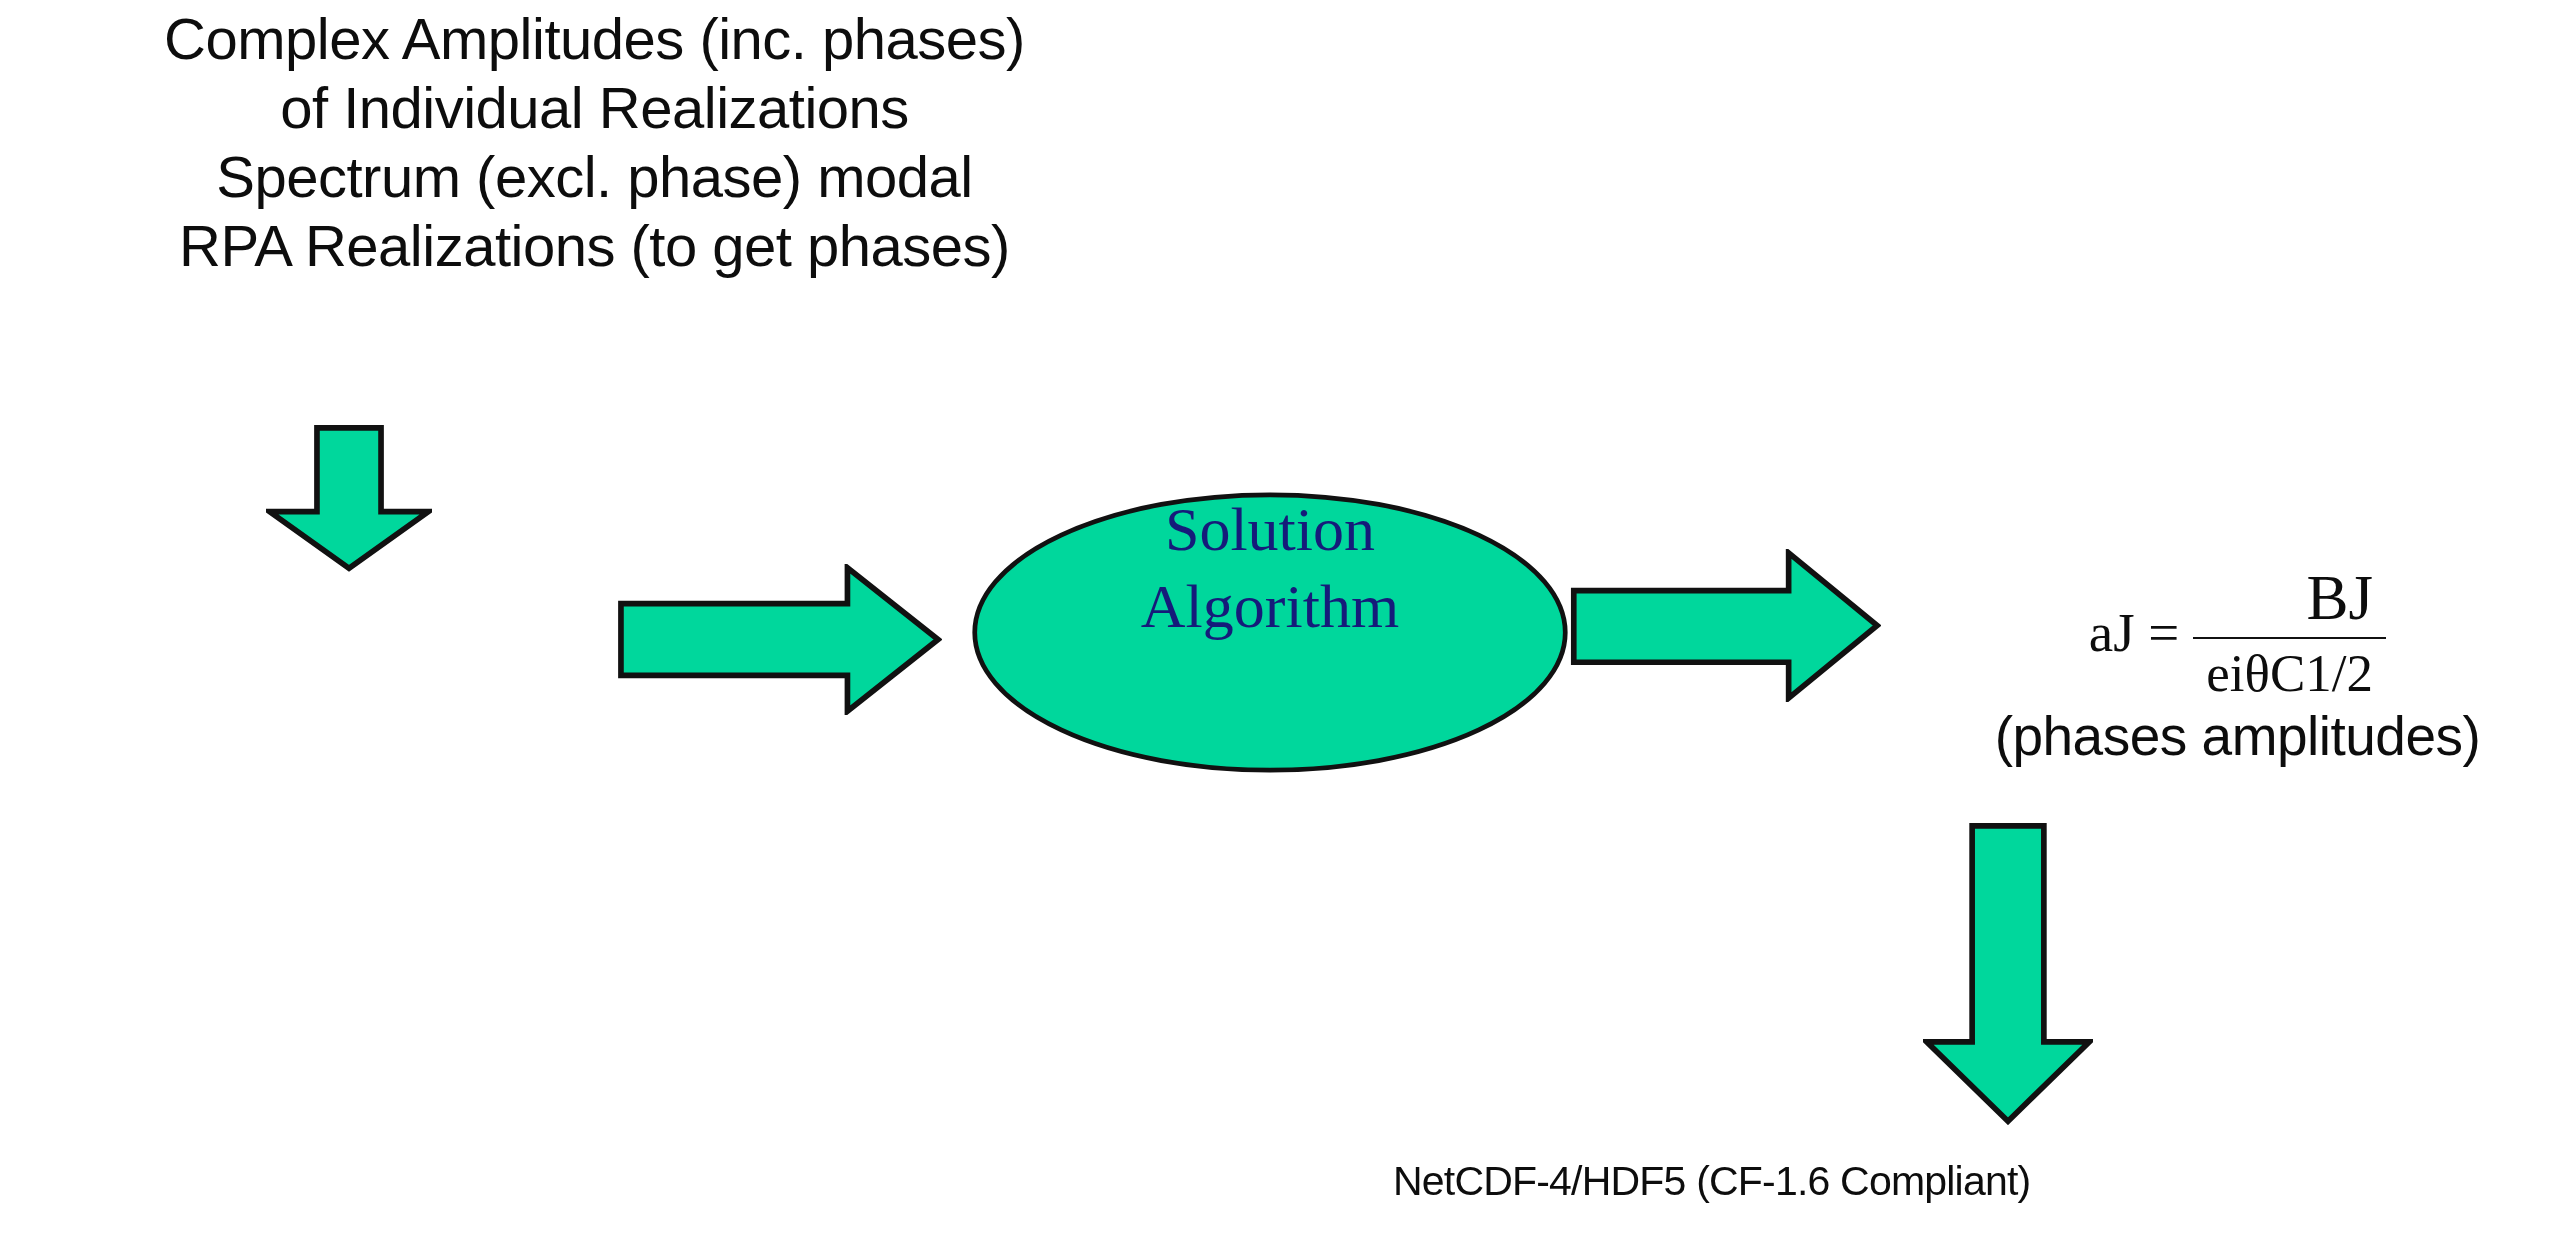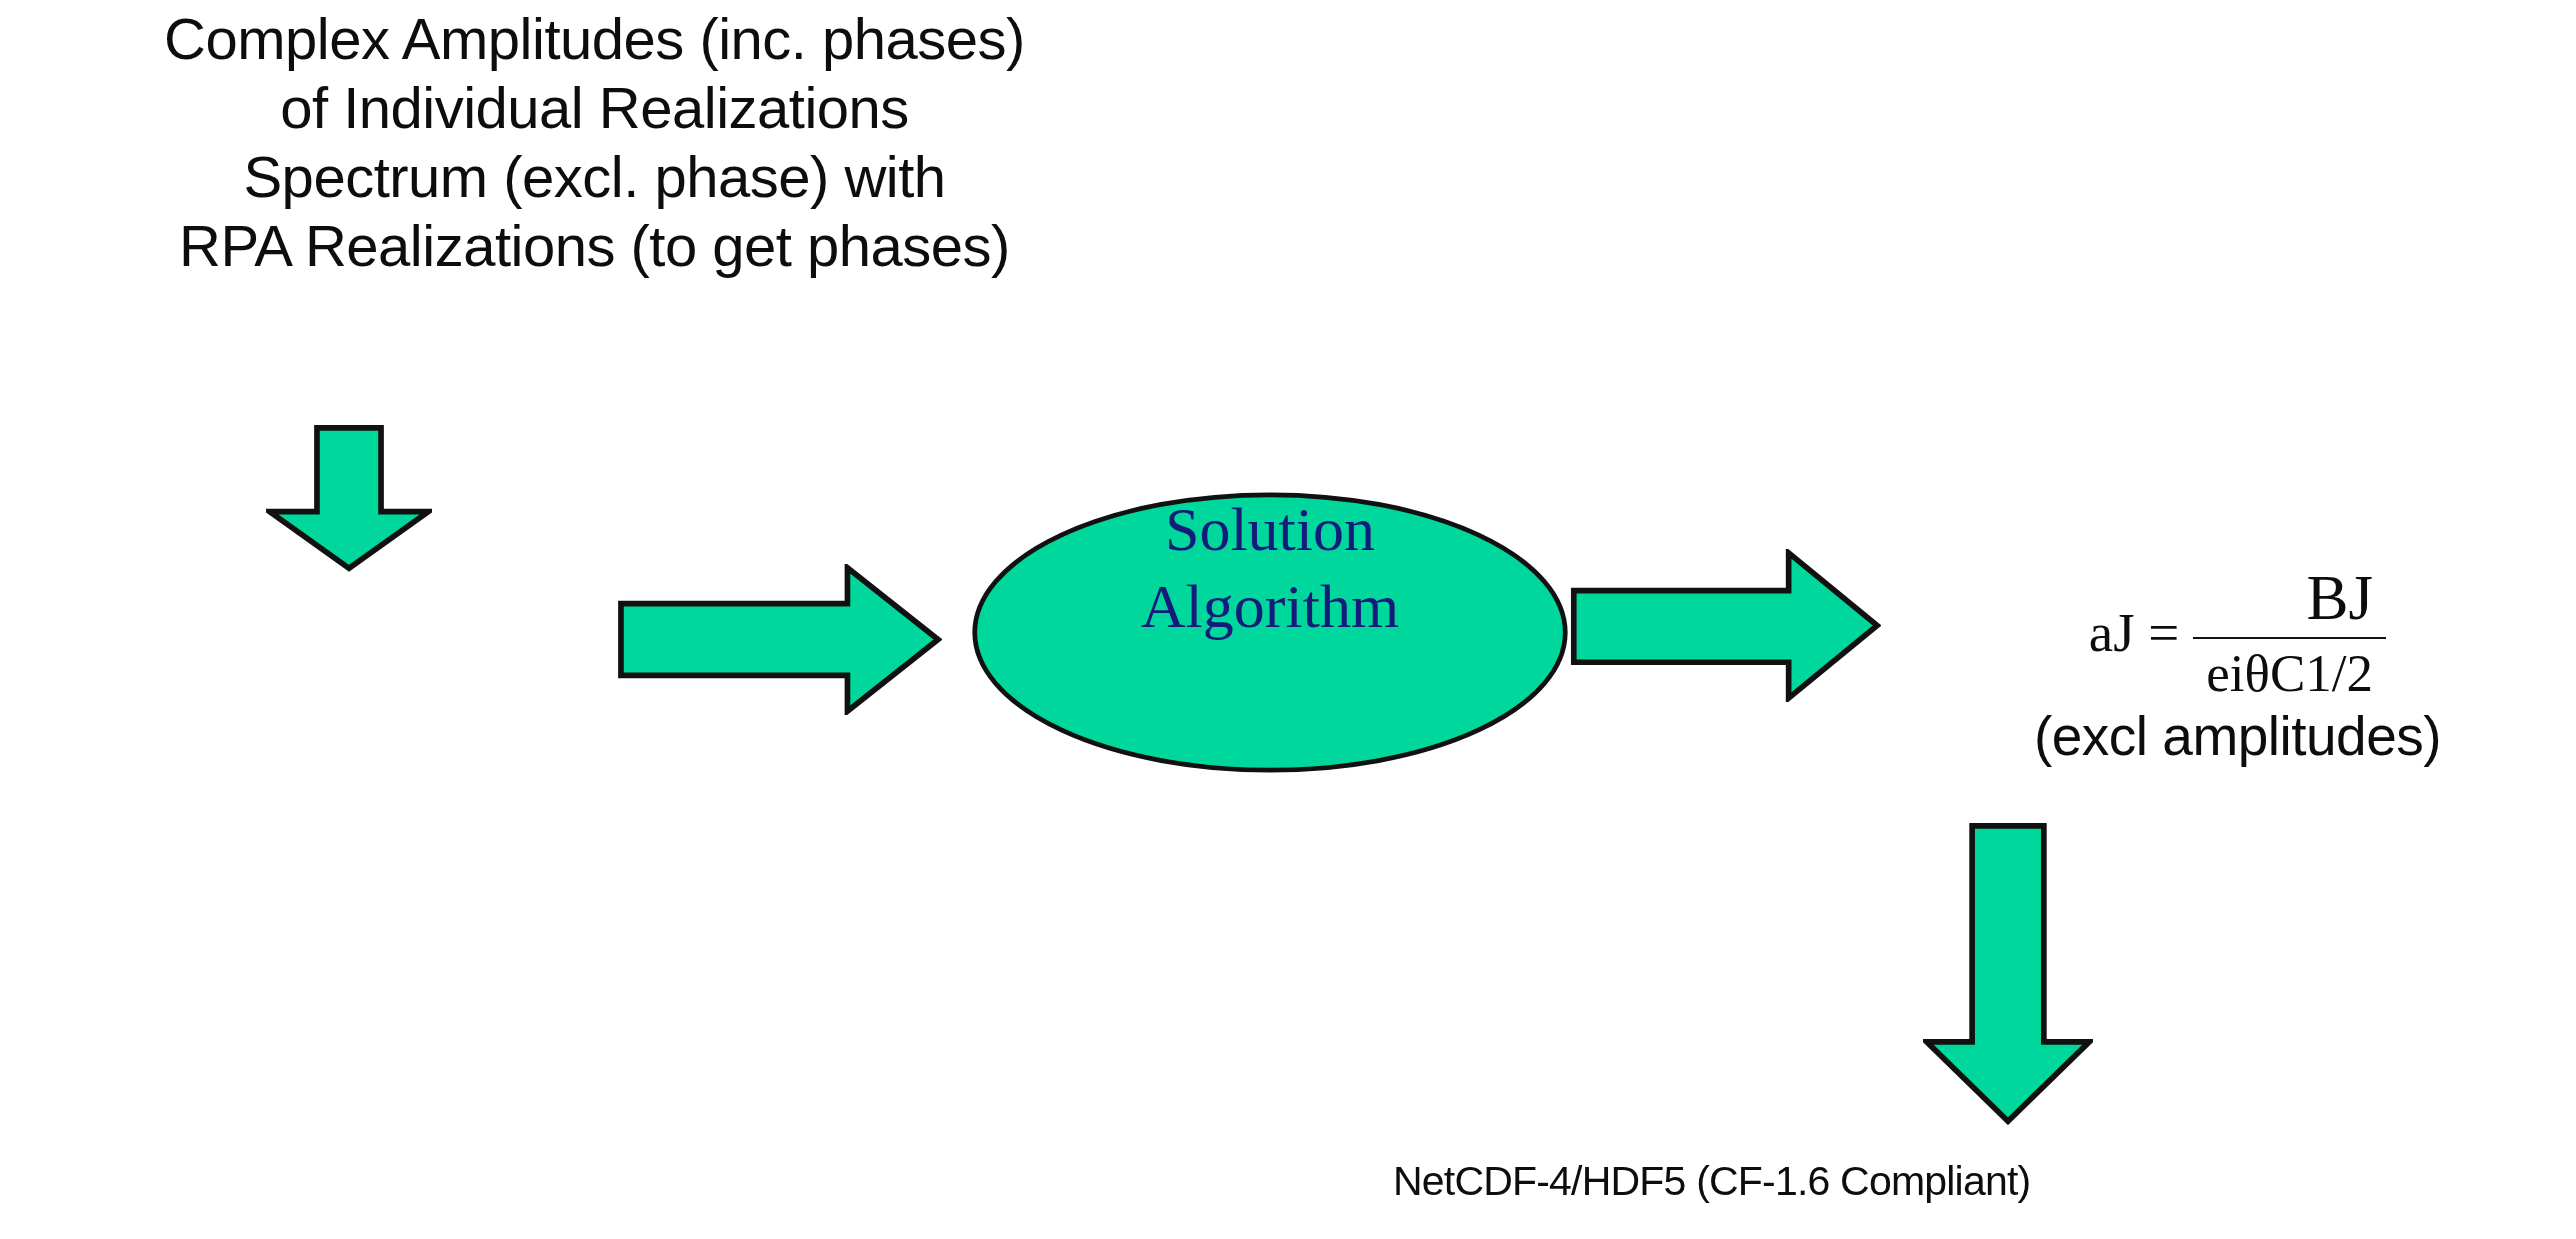--- a/index.html
+++ b/index.html
@@ -163,21 +163,21 @@
   #arrow-down-bottom{ left: 1923px; top: 823px;  width: 170px; height: 302px; }
 </style>
 </head>
 <body>
 
 <div id="canvas">
 
   <div class="abs" id="input-description">
     <span class="line">Complex Amplitudes (inc. phases)</span>
     <span class="line">of Individual Realizations</span>
-    <span class="line">Spectrum (excl. phase) with</span>
+    <span class="line">Spectrum (excl. phase) modal</span>
     <span class="line">RPA Realizations (to get phases)</span>
   </div>
 
   <div class="abs" id="arrow-down-top">
     <svg class="shape-svg" viewBox="0 0 176 156" width="166" height="147" aria-hidden="true">
       <polygon points="54,3 122,3 122,92 172,92 88,152 4,92 54,92" fill="#00d79c" stroke="#111111" stroke-width="6" stroke-linejoin="miter"></polygon>
     </svg>
   </div>
 
 
@@ -198,21 +198,21 @@
   </div>
 
   <div class="abs" id="arrow-right-2">
     <svg class="shape-svg" viewBox="0 0 330 162" width="311" height="153" aria-hidden="true">
       <polygon points="4,44 232,44 232,4 326,81 232,158 232,120 4,120" fill="#00d79c" stroke="#111111" stroke-width="6" stroke-linejoin="miter"></polygon>
     </svg>
   </div>
 
   <div class="abs formula-block" id="formula-right">
     <div class="eqline"><span class="lhs">a</span><span class="sub lhs">J</span>&nbsp;<span class="rom lhs">=</span>&nbsp;<span class="fraction"><span class="num"><span>B</span><span class="sub">J</span></span><span class="den"><span>e</span><span class="up it">iθ</span><span>C</span><span class="up">1/2</span></span></span></div>
-    <div class="caption">(excl amplitudes)</div>
+    <div class="caption">(phases amplitudes)</div>
   </div>
 
   <div class="abs" id="arrow-down-bottom">
     <svg class="shape-svg" viewBox="0 0 180 320" width="170" height="302" aria-hidden="true">
       <polygon points="52,3 128,3 128,232 176,232 90,316 4,232 52,232" fill="#00d79c" stroke="#111111" stroke-width="6" stroke-linejoin="miter"></polygon>
     </svg>
   </div>
 
   <div class="abs" id="output-label">NetCDF-4/HDF5  (CF-1.6 Compliant)</div>
 

